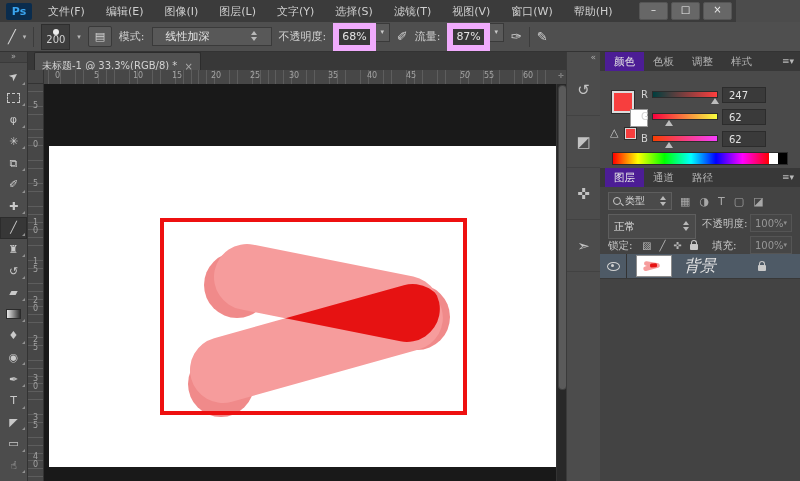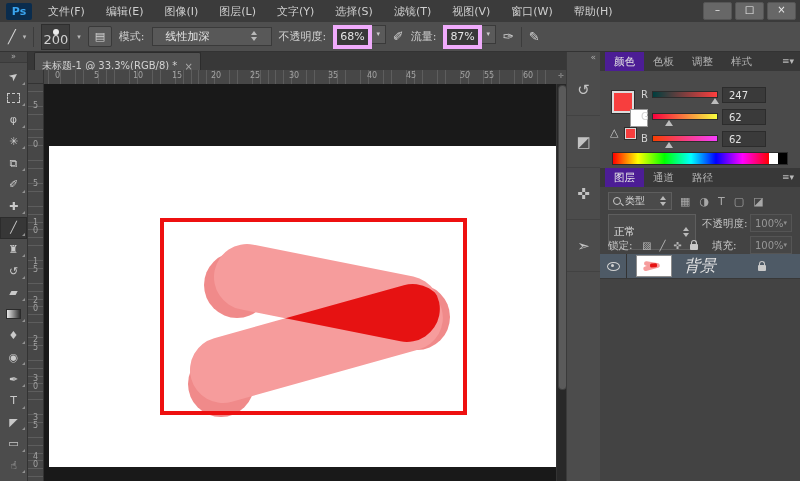--- a/index.html
+++ b/index.html
@@ -1,50 +1,50 @@
 <!DOCTYPE html>
 <html><head>
 <meta charset="utf-8">
 <style>
   html,body{margin:0;padding:0;background:#2b2b2b}
   #app{position:relative;width:800px;height:481px;overflow:hidden;
        font-family:"DejaVu Sans","Liberation Sans",sans-serif;
        background:#4c4c4c;color:#cfcfcf;font-size:11px;-webkit-user-select:none;user-select:none}
   
-  .titlebar{position:absolute;left:0;top:0;width:800px;height:22px;background:#3b3b3b;
+  .titlebar{position:absolute;left:0;top:0;width:736px;height:22px;background:#3b3b3b;
             border-bottom:1px solid #2d2d2d;display:flex;align-items:center}
   .ps-logo{margin-left:6px;width:26px;height:17px;background:#0a2c4d;color:#3aa4ef;
            font-weight:bold;font-size:11px;display:flex;align-items:center;justify-content:center;border-radius:2px}
   #menubar{display:flex;gap:17px;margin-left:14px;color:#cfcfcf;font-size:11px;white-space:nowrap}
   .menu-item{cursor:default;padding:2px 2px}
   .win-controls{position:absolute;right:4px;top:2px;display:flex;gap:3px}
   .win-btn{width:27px;height:16px;background:#676767;border:1px solid #555;border-radius:2px;
            color:#eaeaea;font-size:10px;line-height:14px;text-align:center}
   
   .optionsbar{position:absolute;left:0;top:22px;width:800px;height:30px;background:#4f4f4f;
               border-bottom:1px solid #333;display:flex;align-items:center;padding-left:8px;gap:7px;box-sizing:border-box}
   .ob-sep{width:1px;height:20px;background:#3c3c3c}
   .ob-icon{color:#d2d2d2;font-size:13px;line-height:13px}
   .dd-caret{color:#b8b8b8;font-size:7px}
   .brush-preview{width:27px;height:24px;background:#3d3d3d;border:1px solid #2e2e2e;display:flex;
                  flex-direction:column;align-items:center;justify-content:center;gap:1px}
   .brush-dot{width:6px;height:6px;border-radius:50%;background:#ececec}
-  .brush-size{font-size:13px;color:#cfcfcf;line-height:8px}
+  .brush-size{font-size:10px;color:#cfcfcf;line-height:8px}
   .ob-toggle{width:22px;height:19px;background:#5a5a5a;border:1px solid #393939;border-radius:2px;
              display:flex;align-items:center;justify-content:center;color:#d6d6d6;font-size:11px}
   .ob-label{color:#cfcfcf}
   .dd{height:19px;background:#585858;border:1px solid #3a3a3a;display:flex;align-items:center;
       padding:0 13px;color:#e2e2e2;box-sizing:border-box}
   .dd-mode{width:120px}
   .updown{width:8px;height:11px;position:relative;margin-left:auto;flex:none}
   .updown::before{content:"";position:absolute;left:1px;top:0;width:0;height:0;
                   border-left:3px solid transparent;border-right:3px solid transparent;border-bottom:4px solid #b9b9b9}
   .updown::after{content:"";position:absolute;left:1px;top:6px;width:0;height:0;
                  border-left:3px solid transparent;border-right:3px solid transparent;border-top:4px solid #b9b9b9}
-  .valbox{height:19px;min-width:34px;background:#383838;border:4px solid #f0abfc;color:#e4e4e4;
+  .valbox{height:19px;min-width:34px;background:#383838;border:6px solid #f0abfc;color:#e4e4e4;
           display:flex;align-items:center;justify-content:center;padding:8px 3px;box-sizing:border-box}
   .valarrow{width:14px;height:19px;background:#5a5a5a;border:1px solid #3a3a3a;border-left:none;
             display:flex;align-items:center;justify-content:center;color:#c9c9c9;font-size:7px;box-sizing:border-box}
   
   .toolstrip{position:absolute;left:0;top:52px;width:27px;height:429px;background:#4c4c4c;border-right:1px solid #333}
   .tool-head{height:10px;background:#454545;border-bottom:1px solid #3a3a3a;color:#b0b0b0;
              font-size:8px;line-height:9px;text-align:center}
   #tools{position:absolute;left:0;top:14px;width:27px}
   .tool{position:relative;height:21.6px;display:flex;align-items:center;justify-content:center;color:#c9c9c9}
   .tool::after{content:"";position:absolute;right:2px;bottom:3px;width:0;height:0;
@@ -103,21 +103,21 @@
   .spec-grad{flex:1;background:linear-gradient(90deg,#f00 0%,#ff0 16%,#0f0 33%,#0ff 50%,#00f 66%,#f0f 83%,#f00 100%)}
   .spec-white{width:9px;background:#fff}
   .spec-black{width:9px;background:#000}
   .layers-body{position:absolute;left:600px;top:187px;width:200px;height:294px;background:#434343}
   .filter-dd{position:absolute;left:8px;top:5px;width:64px;height:18px;background:#4a4a4a;border:1px solid #5e5e5e;
              display:flex;align-items:center;gap:4px;padding:0 4px;box-sizing:border-box;font-size:10px;color:#d2d2d2}
   .mag{width:6px;height:6px;border:1.3px solid #c9c9c9;border-radius:50%;position:relative;flex:none}
   .mag::after{content:"";position:absolute;width:4px;height:1.3px;background:#c9c9c9;transform:rotate(45deg);right:-3.5px;bottom:-1px}
   #filterIcons{position:absolute;left:80px;top:5px;height:18px;display:flex;gap:9px;align-items:center}
   .ficon{color:#a8a8a8;font-size:11px}
-  .blend-dd{position:absolute;left:8px;top:27px;width:88px;height:36px;background:#4a4a4a;border:1px solid #5e5e5e;
+  .blend-dd{position:absolute;left:8px;top:27px;width:88px;height:25px;background:#4a4a4a;border:1px solid #5e5e5e;
             display:flex;align-items:center;padding:0 5px;box-sizing:border-box;font-size:10.5px;color:#e0e0e0}
   .row-label{position:absolute;font-size:10.5px;color:#c6c6c6;line-height:18px}
   .dim-box{position:absolute;width:42px;height:18px;background:#464646;border:1px solid #555;display:flex;
            align-items:center;box-sizing:border-box;padding:0 4px;color:#979797;font-size:10px}
   .dim-box .caret{margin-left:auto;font-size:7px;color:#8f8f8f}
   #lockIcons{position:absolute;left:42px;top:49px;height:18px;display:flex;gap:8px;align-items:center}
   .licon{color:#b5b5b5;font-size:10px}
   .padlock{display:inline-block;position:relative;width:8px;height:6px;background:#c9c9c9;border-radius:1px;margin-top:4px}
   .padlock::before{content:"";position:absolute;left:1px;top:-4px;width:4px;height:4px;border:1.3px solid #c9c9c9;
                    border-bottom:none;border-radius:3px 3px 0 0}

